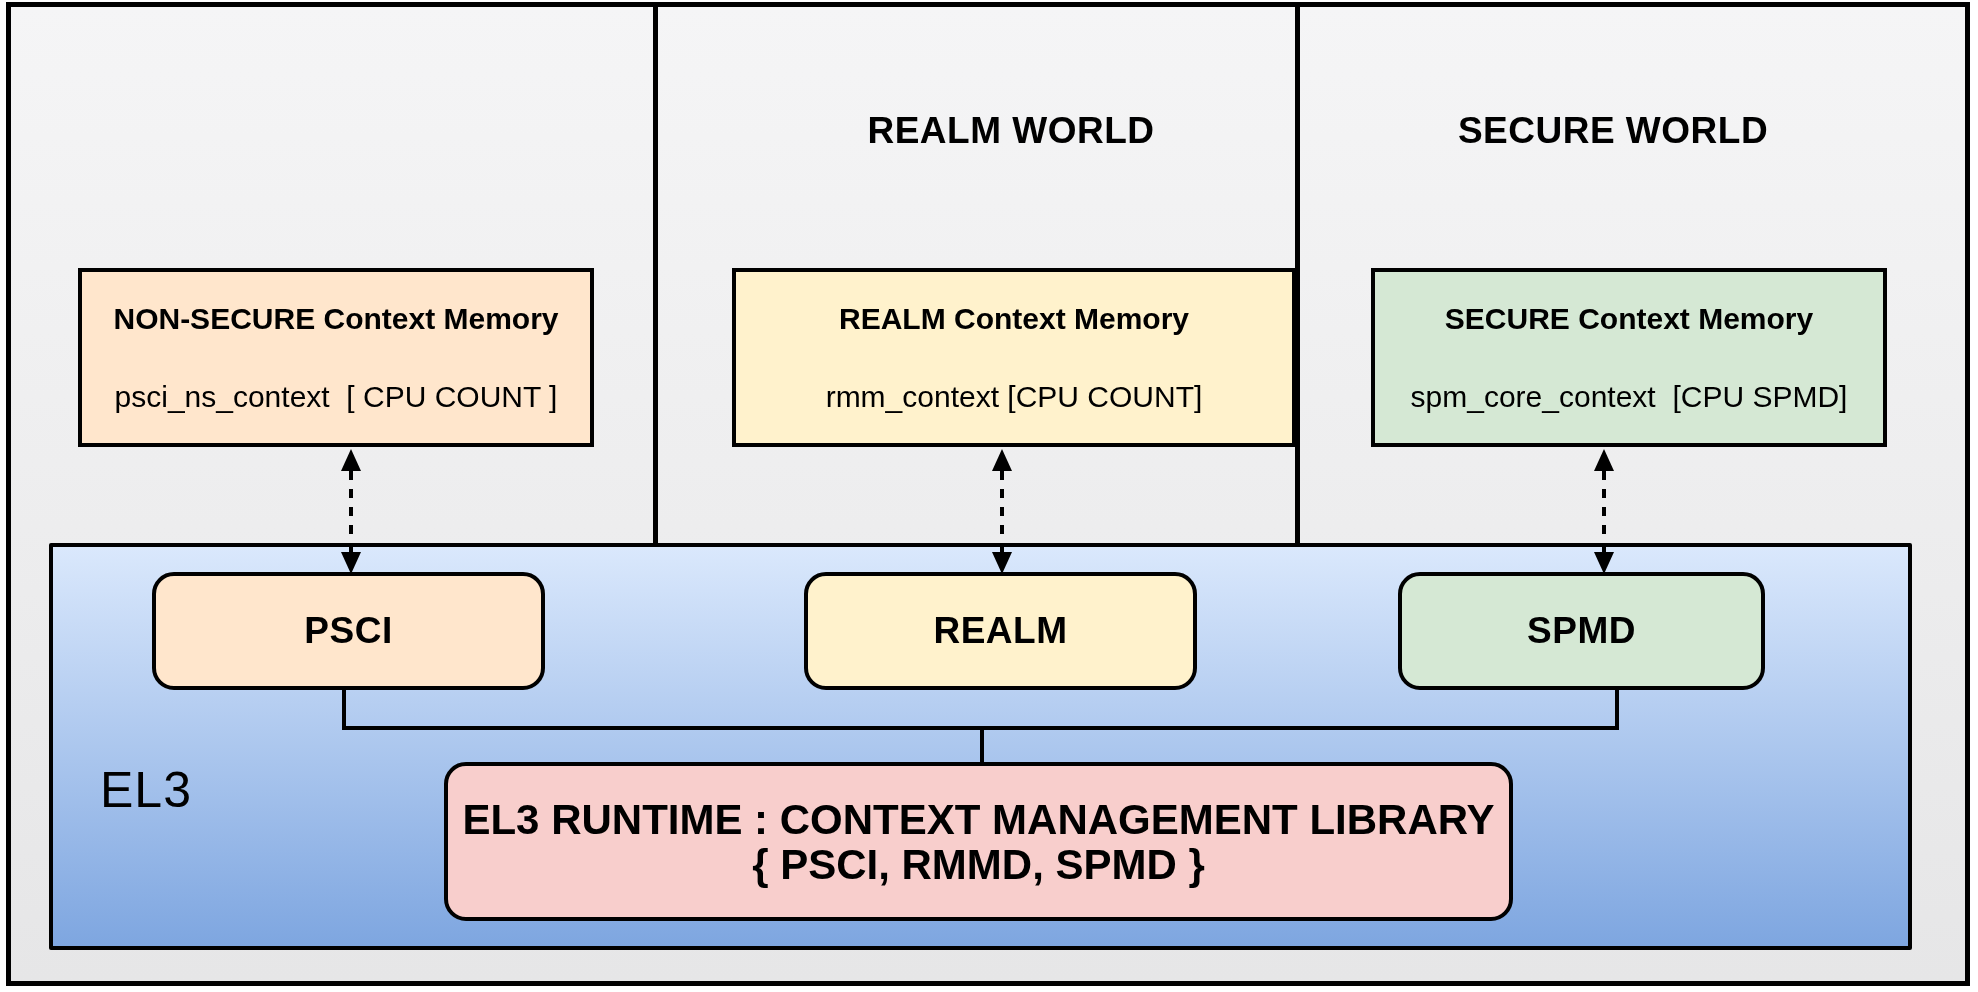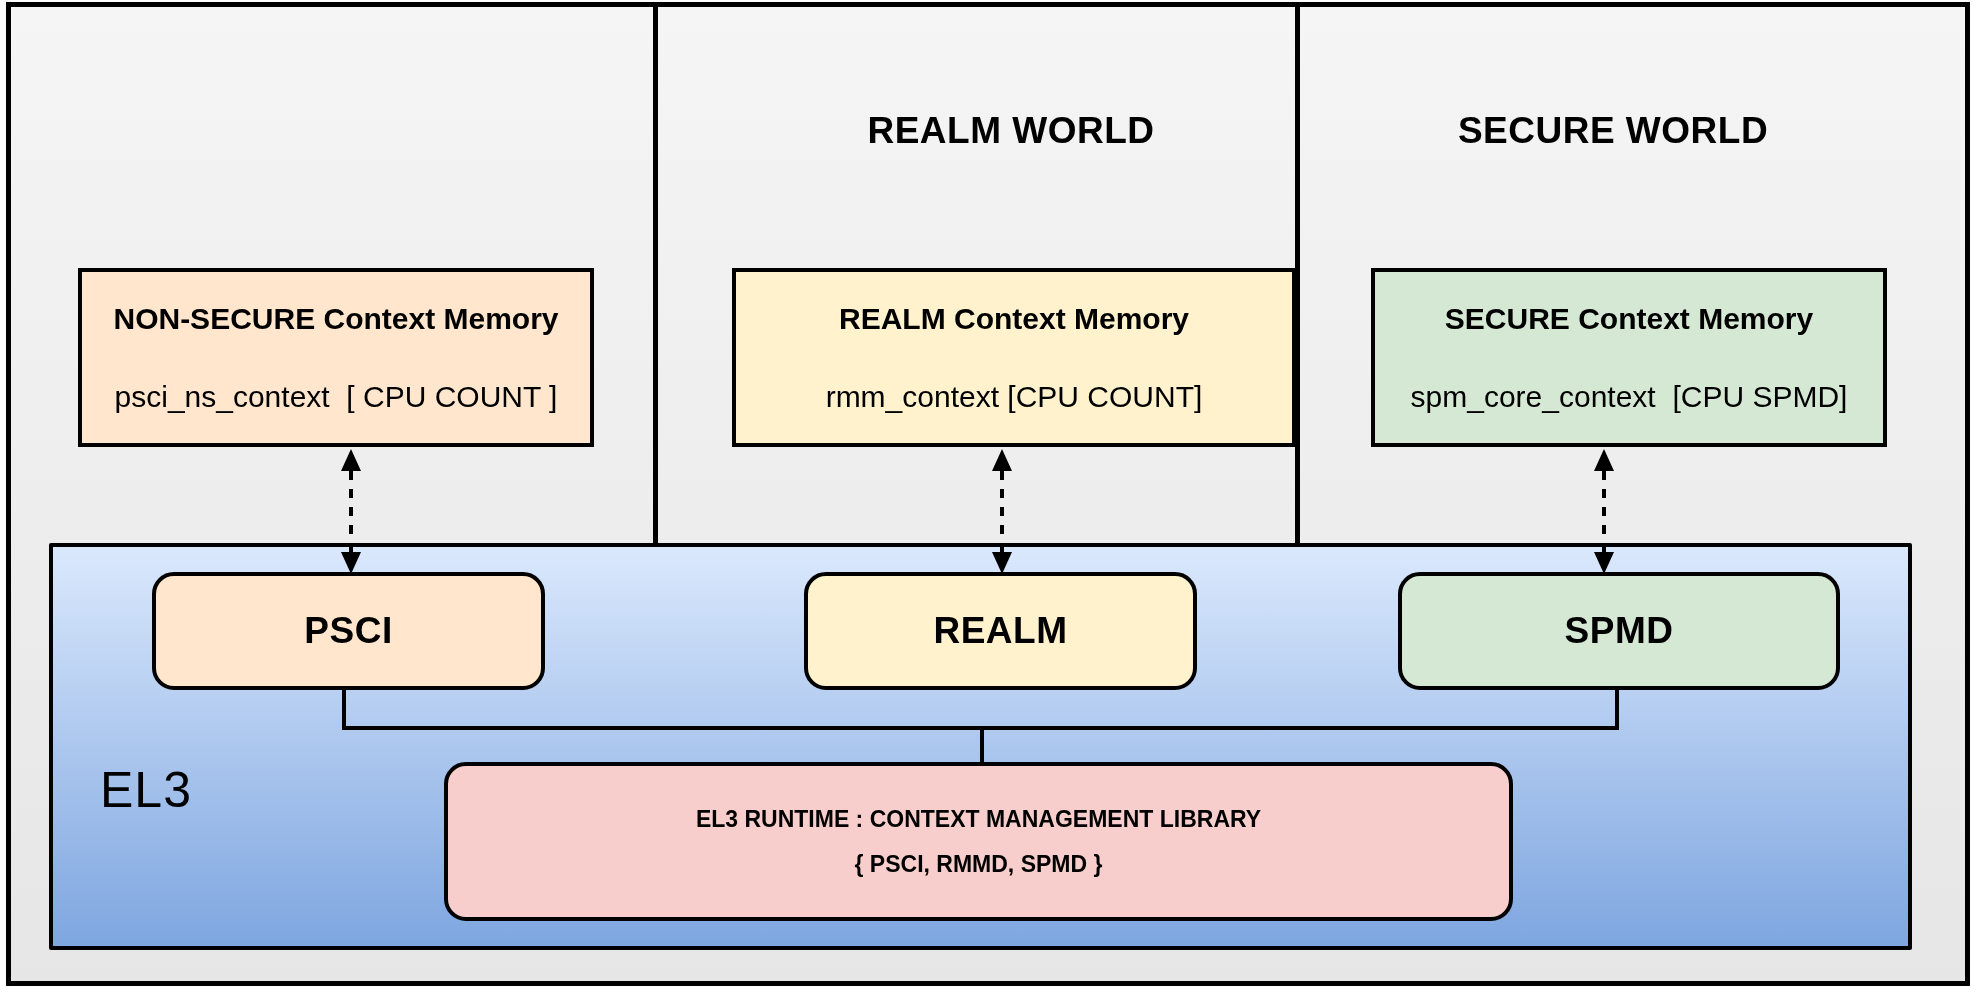--- a/index.html
+++ b/index.html
@@ -48,38 +48,38 @@
   }
 
   
   .driver{
     position:absolute;top:565px;height:118px;border:4px solid #000;border-radius:22px;
     display:flex;align-items:center;justify-content:center;box-sizing:border-box;
     font-size:37px;font-weight:bold;letter-spacing:.5px;
   }
   .driver.d0{left:141px;width:393px;background:var(--peach);}
   .driver.d1{left:793px;width:393px;background:var(--yellow);}
-  .driver.d2{left:1387px;width:442px;background:var(--green);}
+  .driver.d2{left:1387px;width:367px;background:var(--green);}
 
   
   .conn{position:absolute;background:#000;}
   .conn.stub-psci{left:331px;top:681px;width:4px;height:42px;}
   .conn.stub-spmd{left:1604px;top:681px;width:4px;height:42px;}
   .conn.bus{left:331px;top:719px;width:1277px;height:4px;}
   .conn.drop{left:969px;top:721px;width:4px;height:38px;}
 
   
   .runtime{
     position:absolute;left:433px;top:755px;width:1069px;height:159px;
     border:4px solid #000;border-radius:22px;box-sizing:border-box;
     background:var(--pink);
     display:flex;flex-direction:column;align-items:center;justify-content:center;
     text-align:center;line-height:45px;
   }
-  .runtime-line{font-size:23px;font-weight:bold;white-space:pre;}
+  .runtime-line{font-size:42px;font-weight:bold;white-space:pre;}
 
   
   .darrow{
     position:absolute;top:442px;height:125px;width:20px;transform:translateX(-50%);
     display:flex;flex-direction:column;align-items:center;
   }
   .darrow.a0{left:340px;}
   .darrow.a1{left:991px;}
   .darrow.a2{left:1593px;}
   .head-up{width:0;height:0;border-left:10px solid transparent;border-right:10px solid transparent;border-bottom:22px solid #000;}

